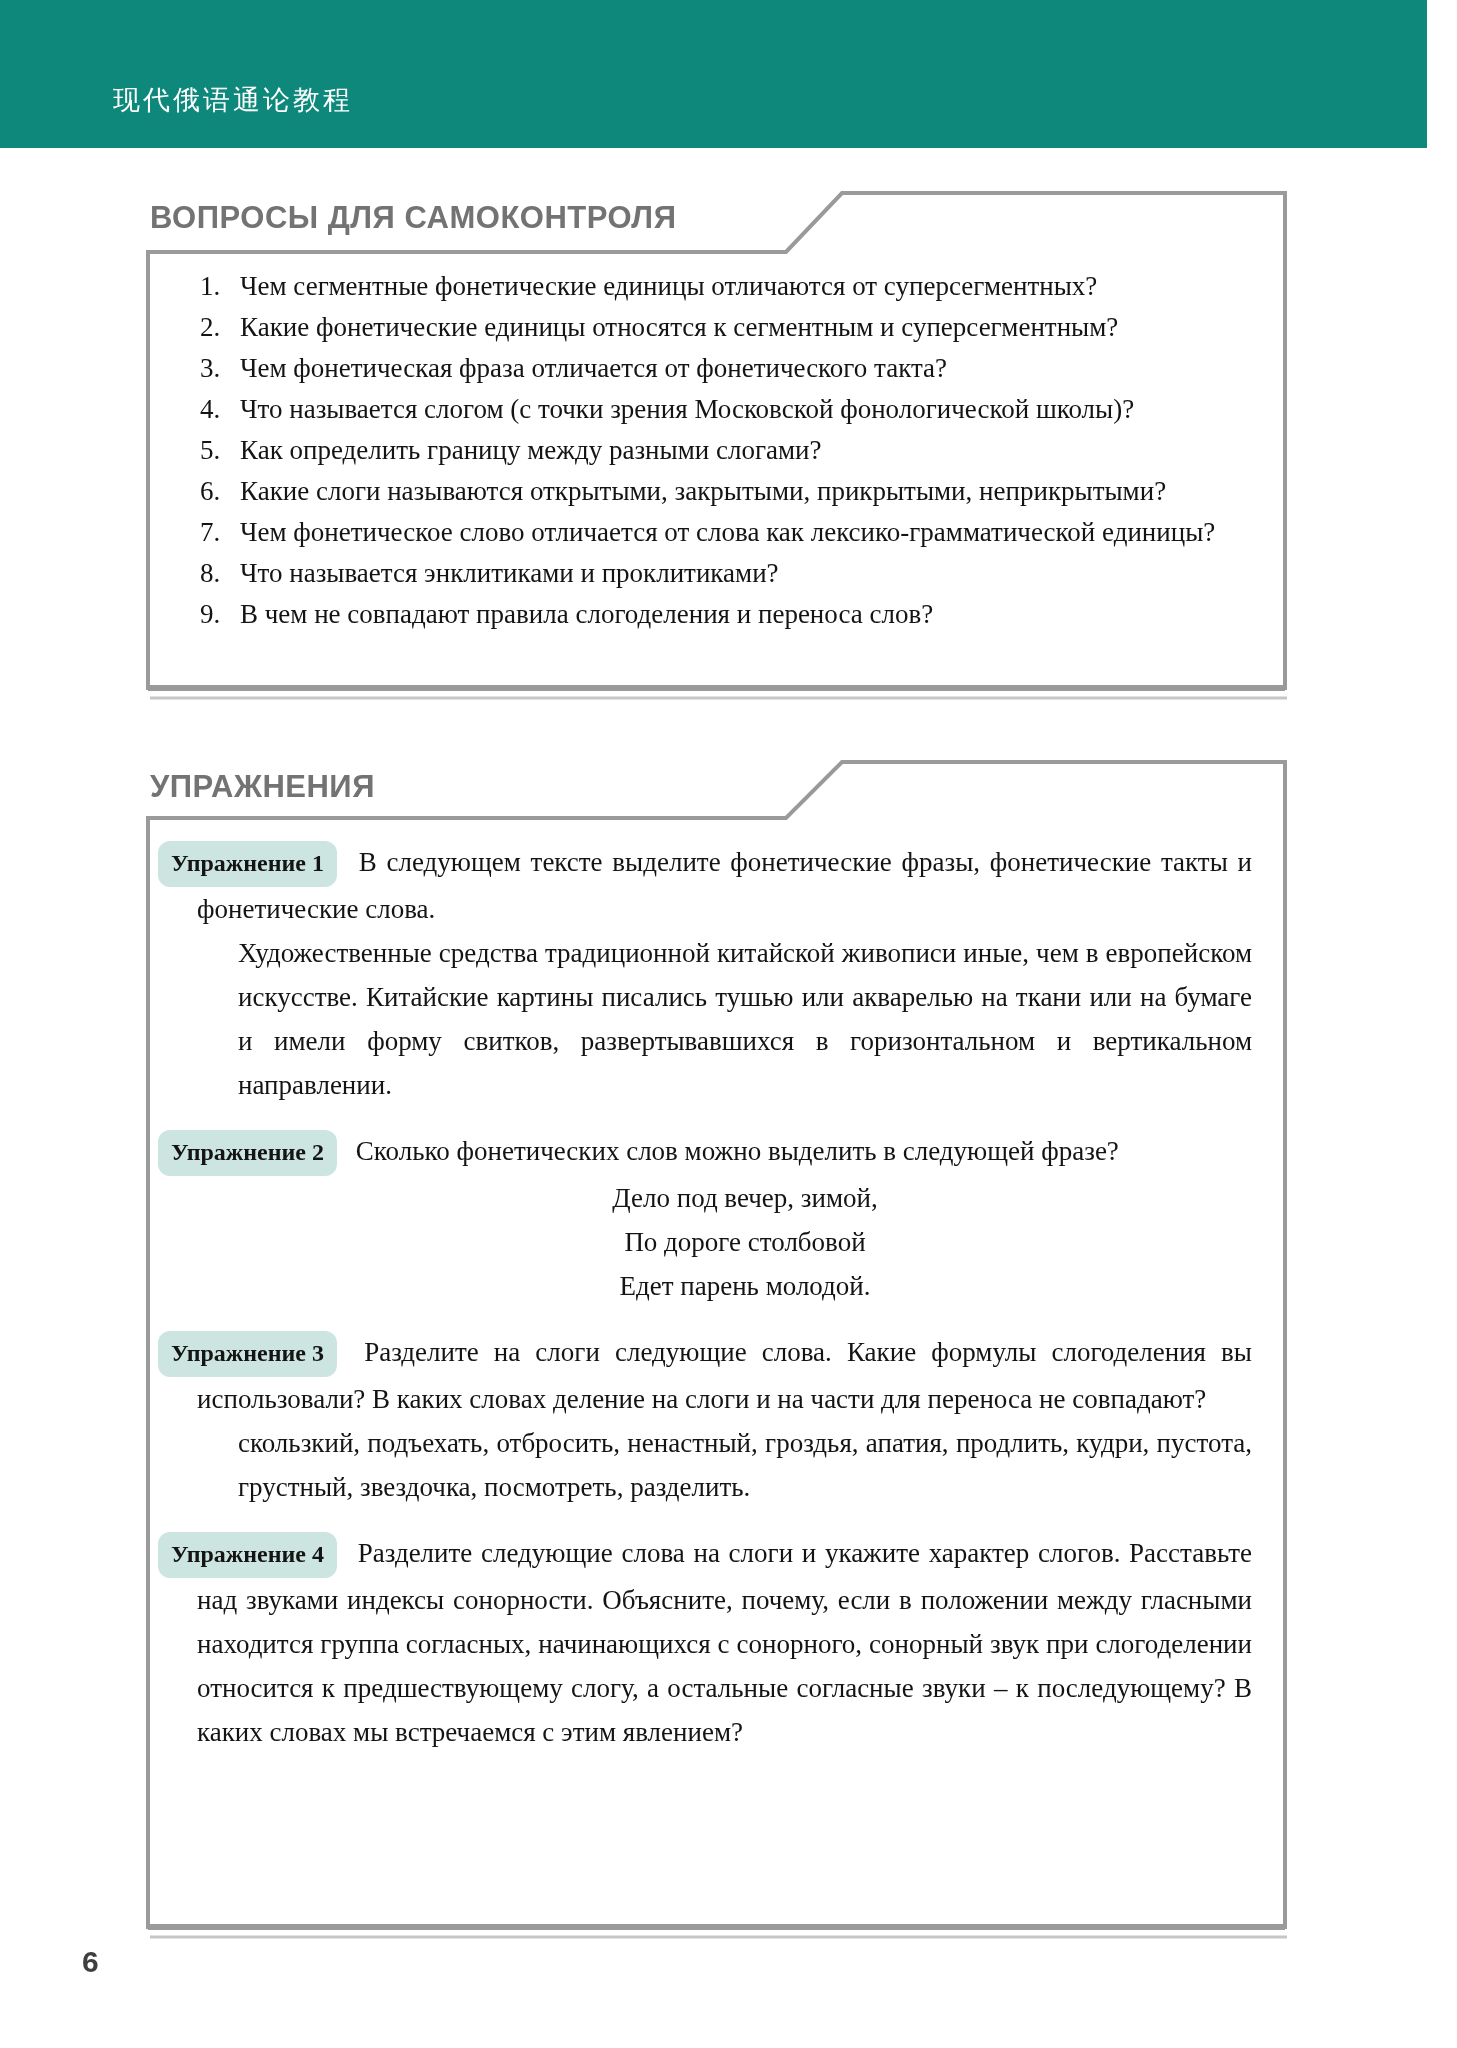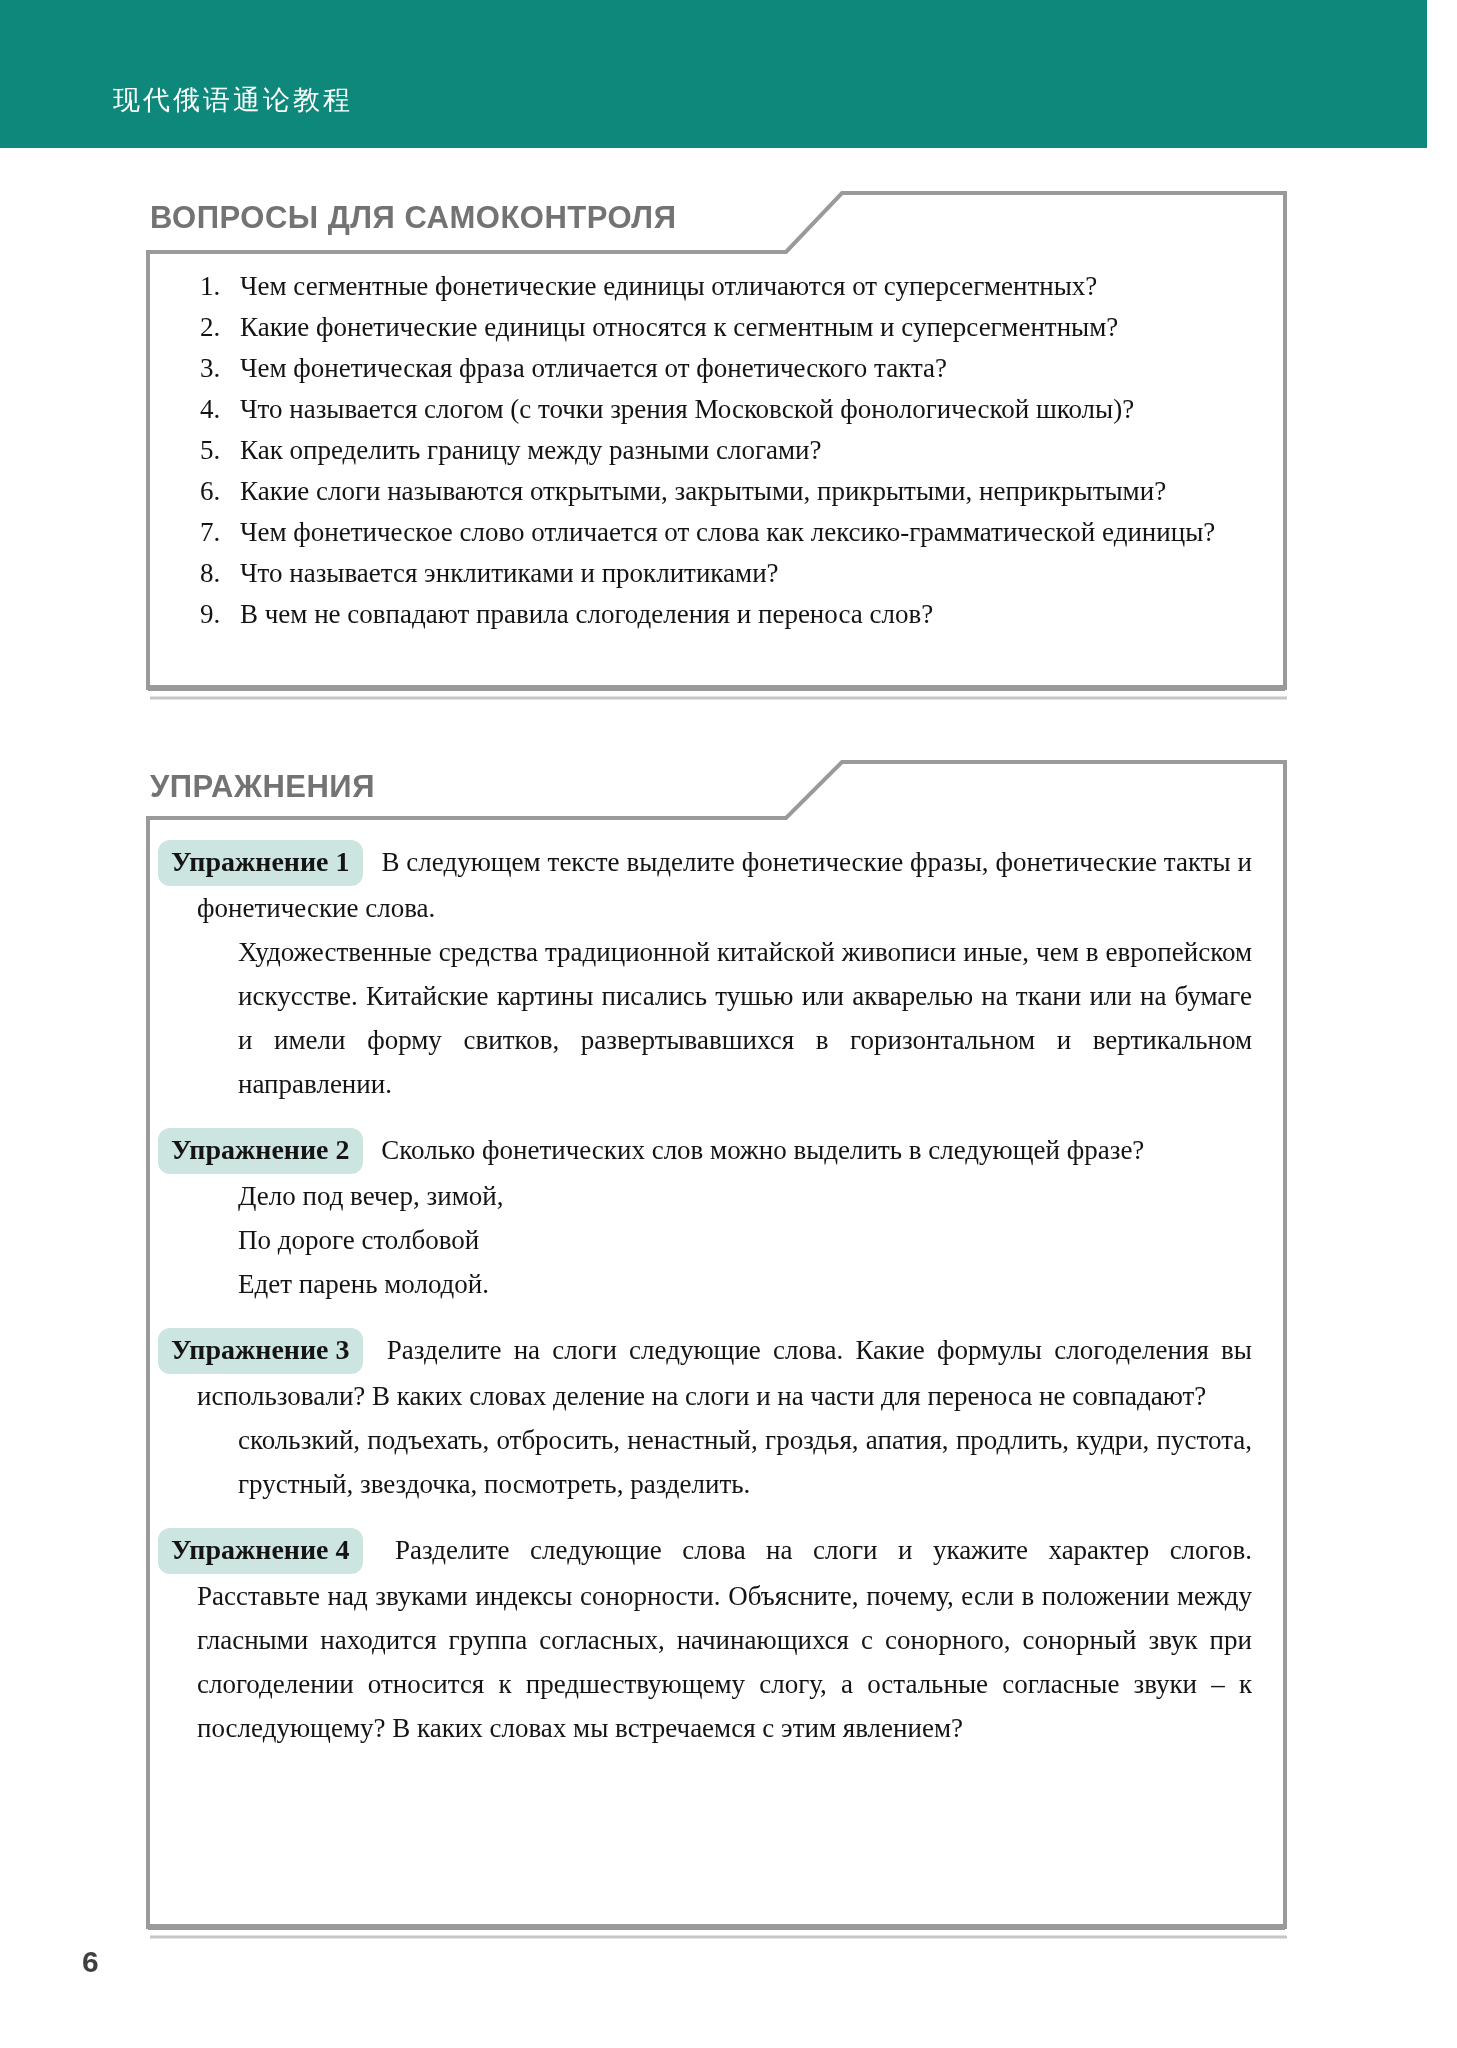--- a/index.html
+++ b/index.html
@@ -30,24 +30,24 @@
     font-size:27px;line-height:41px;
   }
   .q-item{display:flex;}
   .q-num{flex:0 0 40px;margin-left:46px;}
   .q-text{flex:1;text-align:justify;}
   
   .ex-wrap{position:absolute;left:154px;top:840px;width:1098px;font-size:27px;line-height:44px;}
   .ex{padding-left:43px;text-indent:-39px;text-align:justify;margin:0 0 22px 0;}
   .ex-badge{
     display:inline-block;text-indent:0;background:#cde5e0;border-radius:12px;
-    padding:0 13px 2px 13px;font-weight:bold;font-size:28px;margin-right:12px;white-space:nowrap;
+    padding:0 13px 2px 13px;font-weight:bold;font-size:24px;margin-right:12px;white-space:nowrap;
   }
   .ex-sub{text-indent:0;margin-left:41px;text-align:justify;}
-  .ex-line{text-indent:0;margin-left:41px;text-align:left;}
+  .ex-line{text-indent:0;margin-left:41px;text-align:center;}
   
   .page-num{
     position:absolute;left:82px;top:1945px;font-family:"Liberation Sans",sans-serif;
     font-weight:bold;font-size:30px;color:#3f3f3f;
   }
 </style>
 </head>
 <body>
 
 <div class="page">

